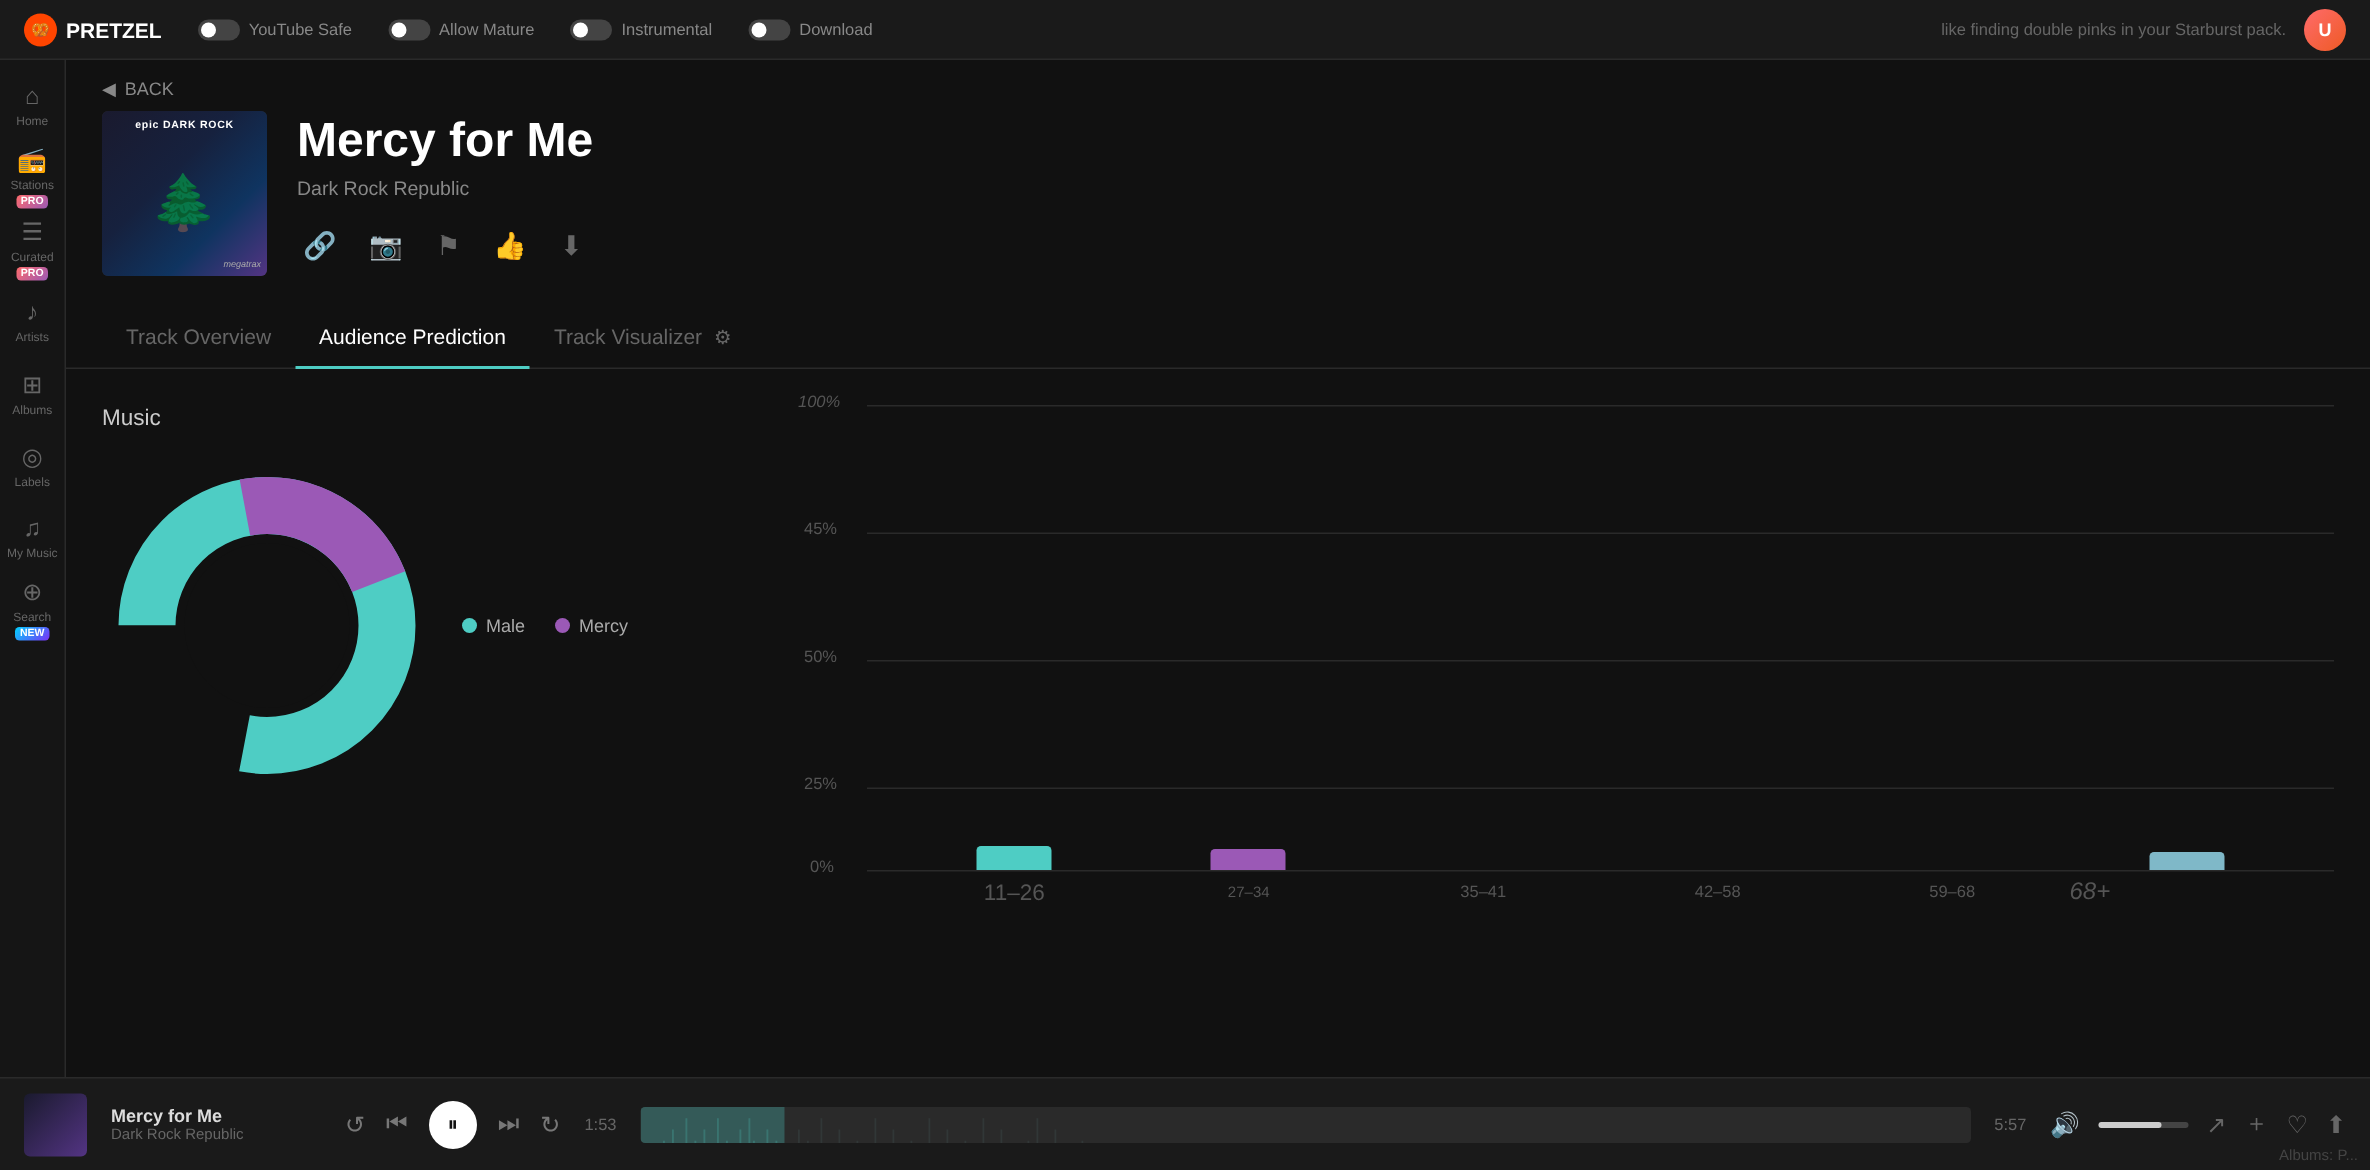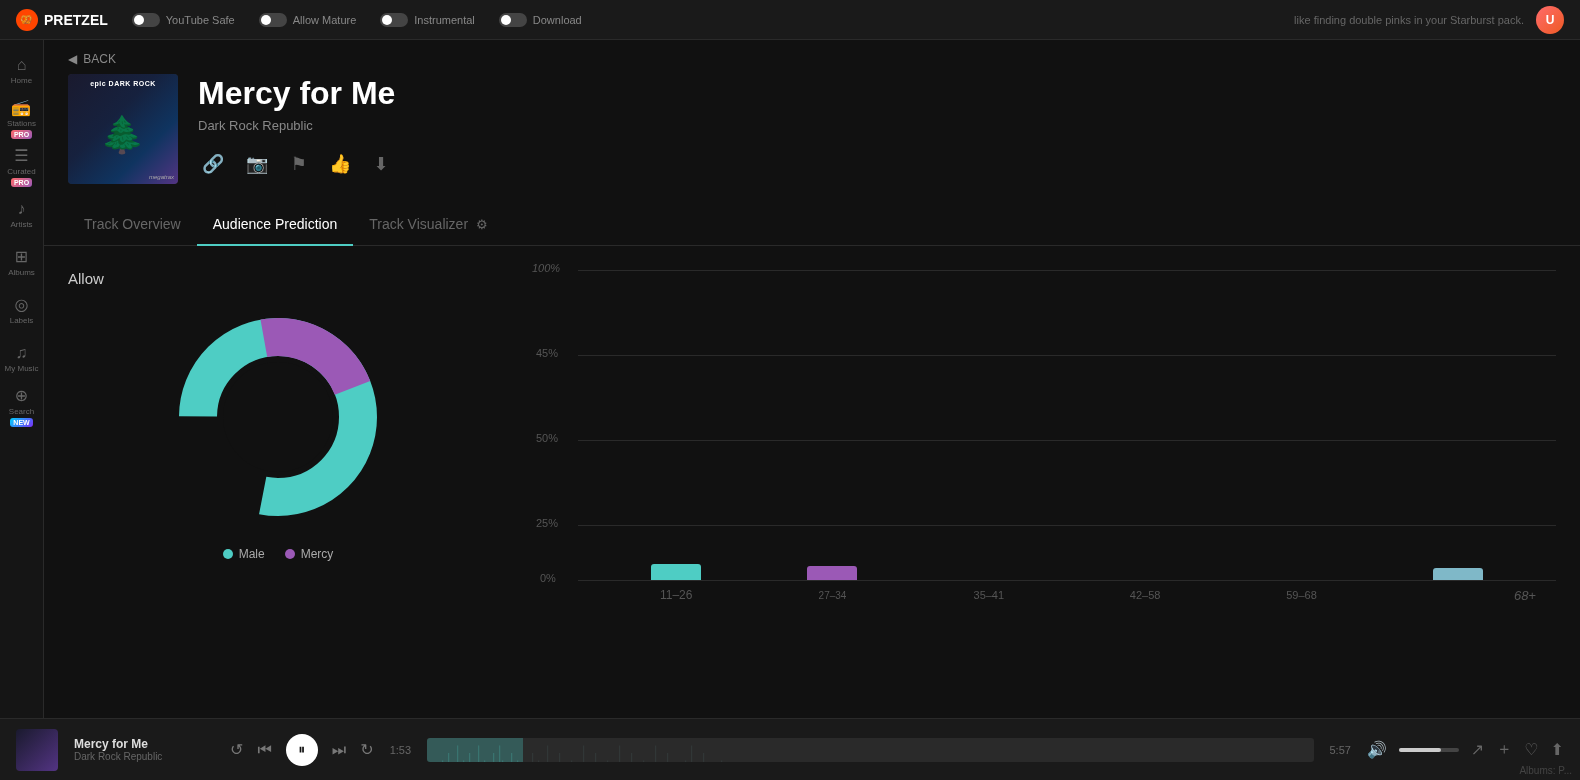--- a/index.html
+++ b/index.html
@@ -262,21 +262,20 @@
     .gender-section {
       flex: 0 0 420px;
     }
     .chart-title {
       font-size: 15px;
       color: #ccc;
       margin-bottom: 20px;
     }
     .donut-container {
       display: flex;
-      flex-direction: column;
       align-items: center;
       gap: 20px;
     }
     .donut-svg-wrapper {
       position: relative;
       width: 220px;
       height: 220px;
     }
     .donut-legend {
       display: flex;
@@ -516,21 +515,21 @@
       </div>
       <div class="tab">
         <span>Track Visualizer</span>
         <span class="tab-icon">⚙</span>
       </div>
     </div>
 
     <div class="charts-area">
 
       <div class="gender-section">
-        <div class="chart-title">Allow</div>
+        <div class="chart-title">Music</div>
         <div class="donut-container">
           <div class="donut-svg-wrapper">
             <svg width="220" height="220" viewBox="0 0 220 220">
 
               <circle cx="110" cy="110" r="80" fill="none" stroke="#4ecdc4" stroke-width="38" stroke-dasharray="392 110.65" stroke-dashoffset="125.66" transform="rotate(-90 110 110)"></circle>
               <circle cx="110" cy="110" r="80" fill="none" stroke="#9b59b6" stroke-width="38" stroke-dasharray="110.65 392" stroke-dashoffset="517.66" transform="rotate(-90 110 110)"></circle>
               <circle cx="110" cy="110" r="55" fill="#111"></circle>
             </svg>
           </div>
           <div class="donut-legend">
@@ -581,26 +580,26 @@
             <div class="bar-item" style="display:flex;flex-direction:column;align-items:center;flex:1;">
               <div class="bar-rect" style="width:50px;height:calc(43% * 2.6);background:#4caf82;border-radius:3px 3px 0 0;"></div>
             </div>
 
             <div class="bar-item" style="display:flex;flex-direction:column;align-items:center;flex:1;">
               <div class="bar-rect" style="width:50px;height:calc(6% * 2.6);background:#7fb8c8;border-radius:3px 3px 0 0;min-height:12px;"></div>
             </div>
           </div>
 
           <div style="position:absolute;left:50px;right:0;bottom:0;height:30px;display:flex;justify-content:space-around;padding:0 20px;align-items:center;">
-            <span class="x-label" style="font-size:12px;color:#555;flex:1;">11–26</span>
+            <span class="x-label" style="font-size:15px;color:#555;flex:1;">11–26</span>
             <span class="x-label" style="font-size:10px;color:#555;text-align:center;flex:1;">27–34</span>
             <span class="x-label" style="font-size:11px;color:#555;text-align:center;flex:1;">35–41</span>
             <span class="x-label" style="font-size:11px;color:#555;text-align:center;flex:1;">42–58</span>
             <span class="x-label" style="font-size:11px;color:#555;text-align:center;flex:1;">59–68</span>
-            <span class="x-label" style="font-size:13px;color:#555;text-align:right;flex:1;font-style:italic;">68+</span>
+            <span class="x-label" style="font-size:16px;color:#555;text-align:left;flex:1;font-style:italic;">68+</span>
           </div>
         </div>
       </div>
     </div>
   </div>
 </div>
 
 <div class="player">
   <div class="player-thumb"></div>
   <div class="player-track-info">

